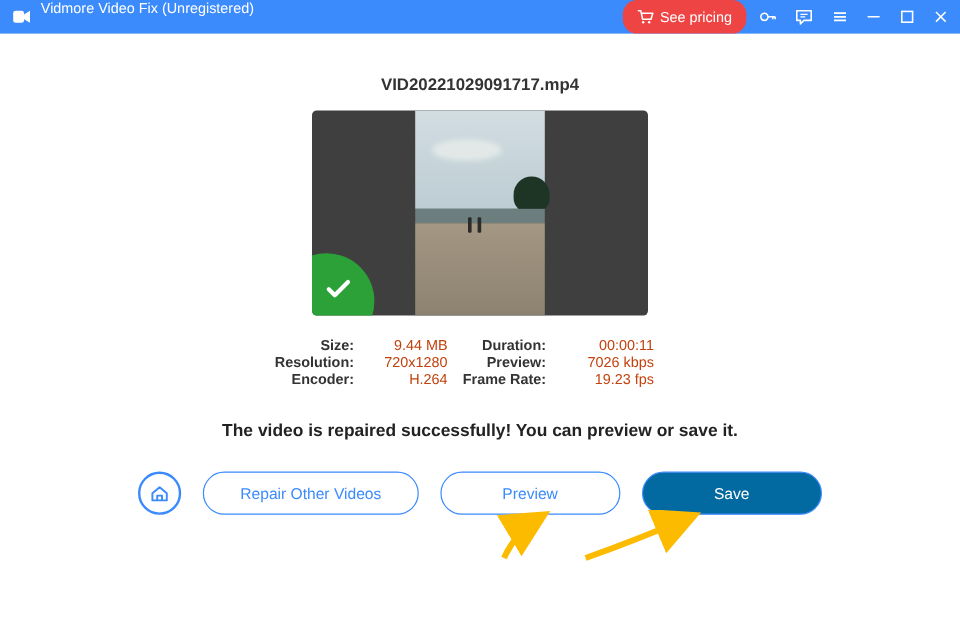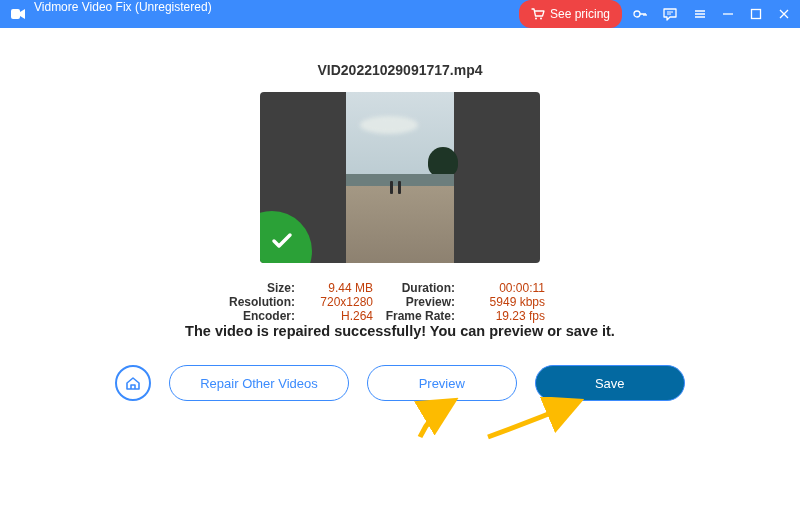--- a/index.html
+++ b/index.html
@@ -28,21 +28,21 @@
     .sand { position: absolute; top: 55%; left: 0; right: 0; bottom: 0; background: linear-gradient(#a49884,#8d8170); }
     .person { position:absolute; width:3px; height:13px; background:#2b2b2b; border-radius:1px; }
     .p1 { top:52%; left:44px; } .p2 { top:52%; left:52px; }
     .badge { position: absolute; bottom: -28px; left: -28px; width: 80px; height: 80px; background: #2BA137; border-radius: 50%; display:flex; align-items:center; justify-content:center; }
     .badge svg { position:relative; top:-10px; left:10px; }
 
     .meta { width: 370px; margin: 18px auto 0; display: grid; grid-template-columns: 80px 78px 82px 90px; text-align: right; font-size: 12px; }
     .meta .lbl { color: #333; font-weight: 700; }
     .meta .val { color: #c2410c; }
 
-    .success-msg { font-weight: 700; font-size: 14.5px; color: #222; }
+    .success-msg { font-weight: 700; font-size: 14.5px; color: #222; margin-top: 28px; }
 
     .btn-row { display: flex; align-items: center; justify-content: center; gap: 18px; margin-top: 26px; }
     .home-btn { width: 36px; height: 36px; border-radius: 50%; border: 2px solid #3B8BFD; display:flex; align-items:center; justify-content:center; cursor:pointer; }
     .pill { height: 36px; border-radius: 18px; padding: 0 30px; display:flex; align-items:center; justify-content:center; font-size: 13px; cursor:pointer; min-width:150px; }
     .pill.outline { border: 1.5px solid #3B8BFD; color: #3B8BFD; background: #fff; }
     .pill.solid { background: #0369a1; color: #fff; border: 1.5px solid #3B8BFD; }
     .arrow-wrap { position: relative; width: 800px; height: 0; }
     .arrow { position: absolute; }
   </style>
 </head>
@@ -126,21 +126,21 @@
   </div>
 
   <div class="meta">
     <div class="lbl">Size:</div>
     <div class="val">9.44 MB</div>
     <div class="lbl">Duration:</div>
     <div class="val">00:00:11</div>
     <div class="lbl">Resolution:</div>
     <div class="val">720x1280</div>
     <div class="lbl">Preview:</div>
-    <div class="val">5949 kbps</div>
+    <div class="val">7026 kbps</div>
     <div class="lbl">Encoder:</div>
     <div class="val">H.264</div>
     <div class="lbl">Frame Rate:</div>
     <div class="val">19.23 fps</div>
   </div>
 
   <div class="success-msg">The video is repaired successfully! You can preview or save it.</div>
 
   <div class="btn-row">
     <div class="home-btn">

